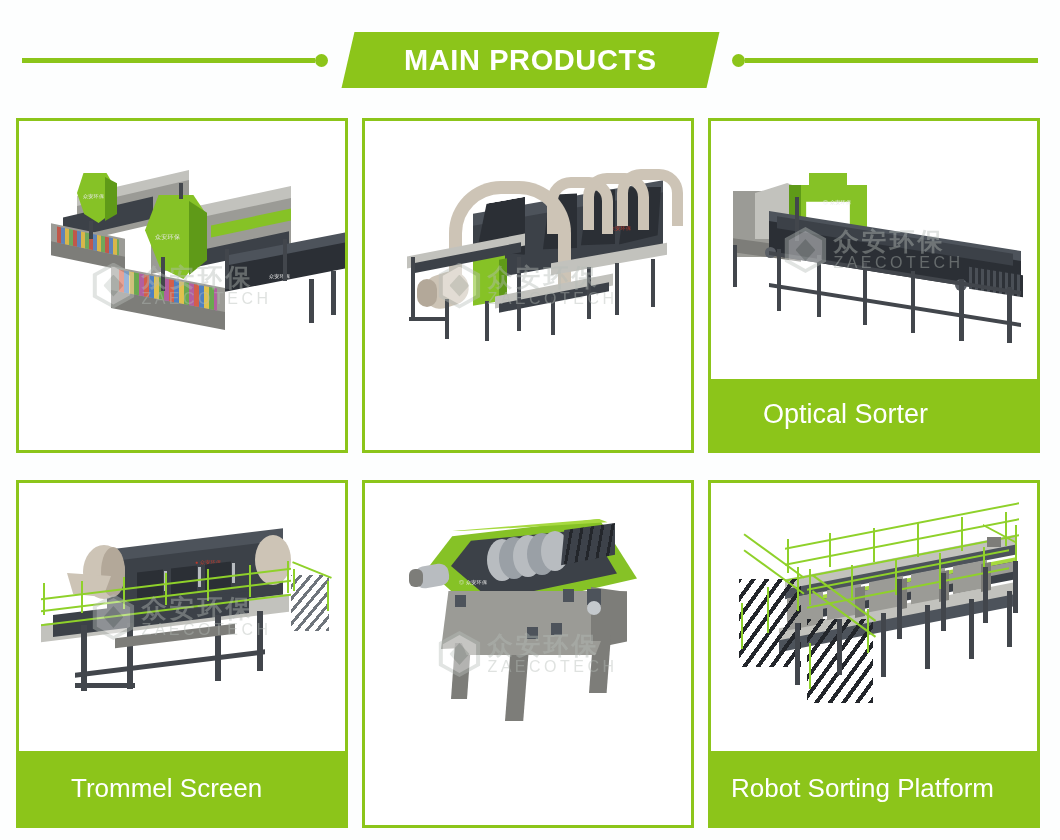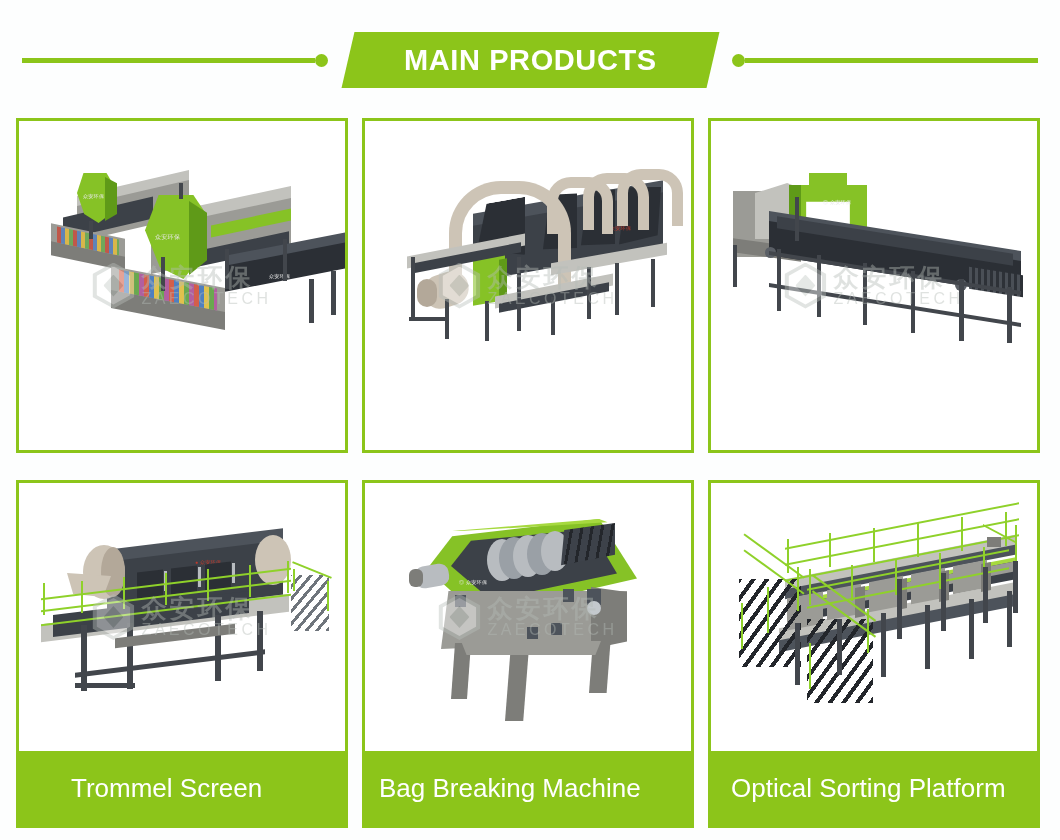--- a/index.html
+++ b/index.html
@@ -290,20 +290,21 @@
           <div class="sh leg" style="left:84px;top:76px;width:4px;height:44px;"></div>
         </div>
         <div class="wm">
           <div class="wm-hex"></div>
           <div class="wm-txt">
             <span class="wm-cn">众安环保</span>
             <span class="wm-en">ZAECOTECH</span>
           </div>
         </div>
       </div>
+      <div class="card-label">Optical Sorter</div>
     </div>
 
     <div class="card c4 row2">
       <div class="card-image">
         <div class="scene">
 
           <div class="sh dark" style="left:88px;top:62px;width:176px;height:62px;transform:skewY(-7deg);"></div>
           <div class="sh dark3" style="left:88px;top:56px;width:176px;height:12px;transform:skewY(-7deg);"></div>
           <div class="brand red" style="left:176px;top:76px;">● 众安环保</div>
 
@@ -398,21 +399,20 @@
           <div class="sh grey" style="left:96px;top:158px;width:140px;height:14px;clip-path:polygon(0 0,100% 0,96% 100%,4% 100%);"></div>
         </div>
         <div class="wm">
           <div class="wm-hex"></div>
           <div class="wm-txt">
             <span class="wm-cn">众安环保</span>
             <span class="wm-en">ZAECOTECH</span>
           </div>
         </div>
       </div>
-      <div class="card-label">Bag Breaking Machine</div>
     </div>
 
     <div class="card c6 row2">
       <div class="card-image">
         <div class="scene">
 
           <div class="sh grey-l" style="left:74px;top:74px;width:230px;height:14px;transform:skewY(-11deg);"></div>
           <div class="sh dark3" style="left:74px;top:84px;width:230px;height:10px;transform:skewY(-11deg);"></div>
 
           <div class="sh green-l" style="left:80px;top:96px;width:226px;height:6px;transform:skewY(-11deg);"></div>
@@ -482,17 +482,17 @@
           <div class="sh leg" style="left:302px;top:78px;width:5px;height:52px;"></div>
         </div>
         <div class="wm" style="opacity:0;">
           <div class="wm-hex"></div>
           <div class="wm-txt">
             <span class="wm-cn">众安环保</span>
             <span class="wm-en">ZAECOTECH</span>
           </div>
         </div>
       </div>
-      <div class="card-label">Optical Sorting Platform</div>
+      <div class="card-label">Robot Sorting Platform</div>
     </div>
 
   </div>
 </div>
 
 </body></html>

